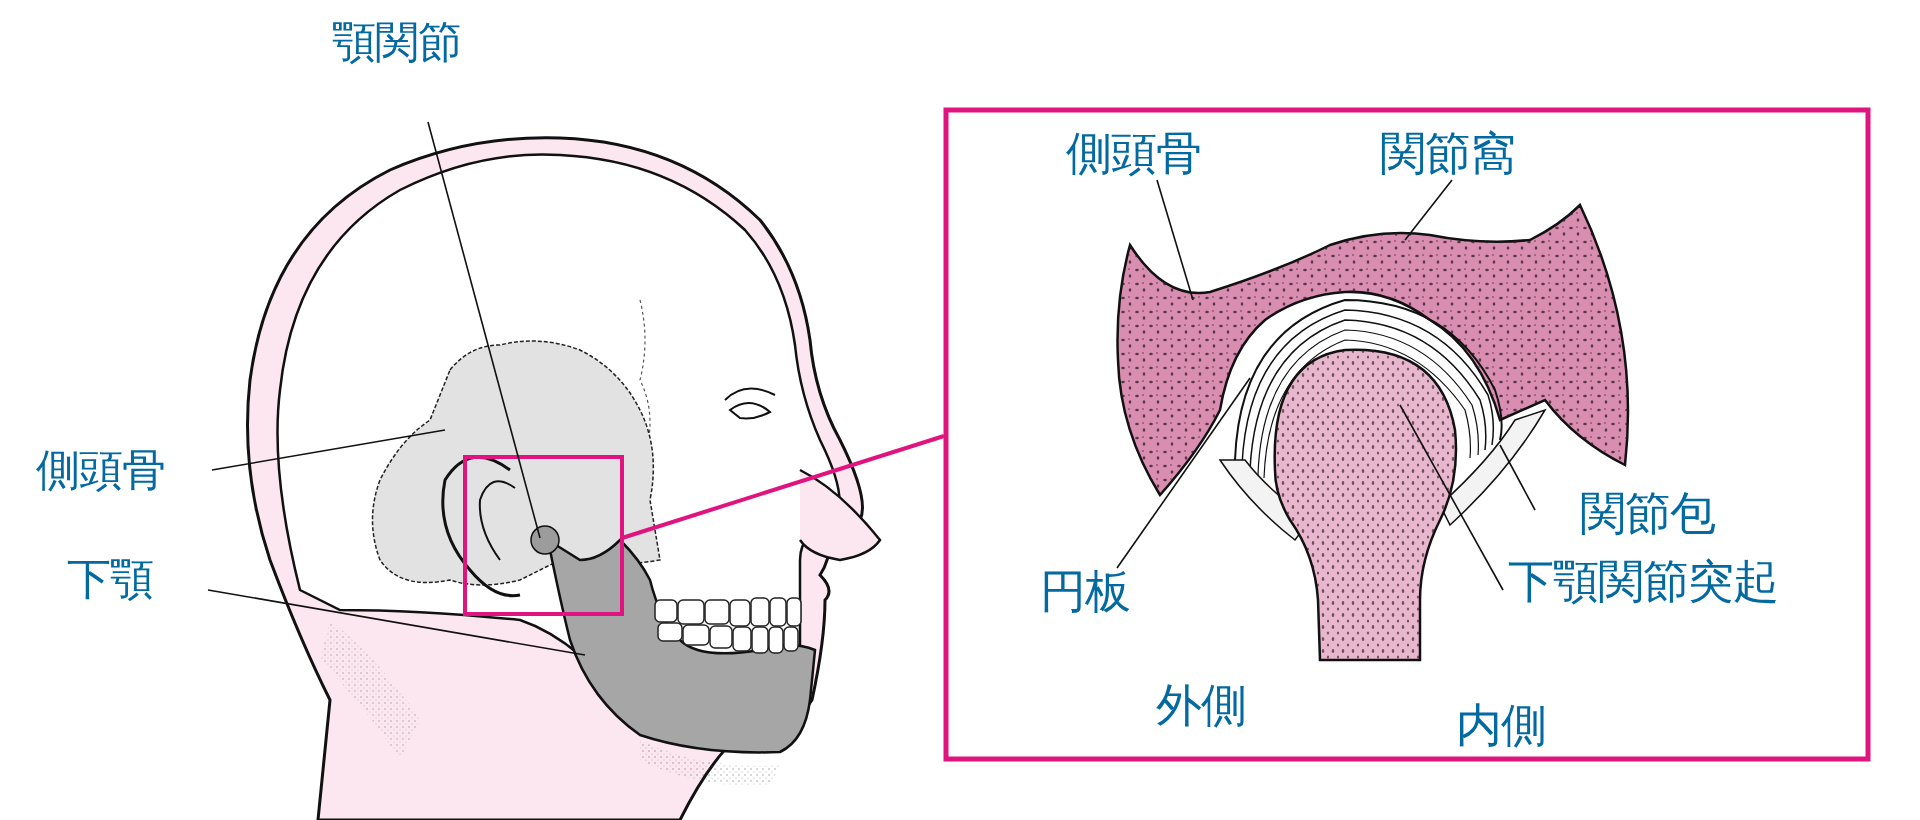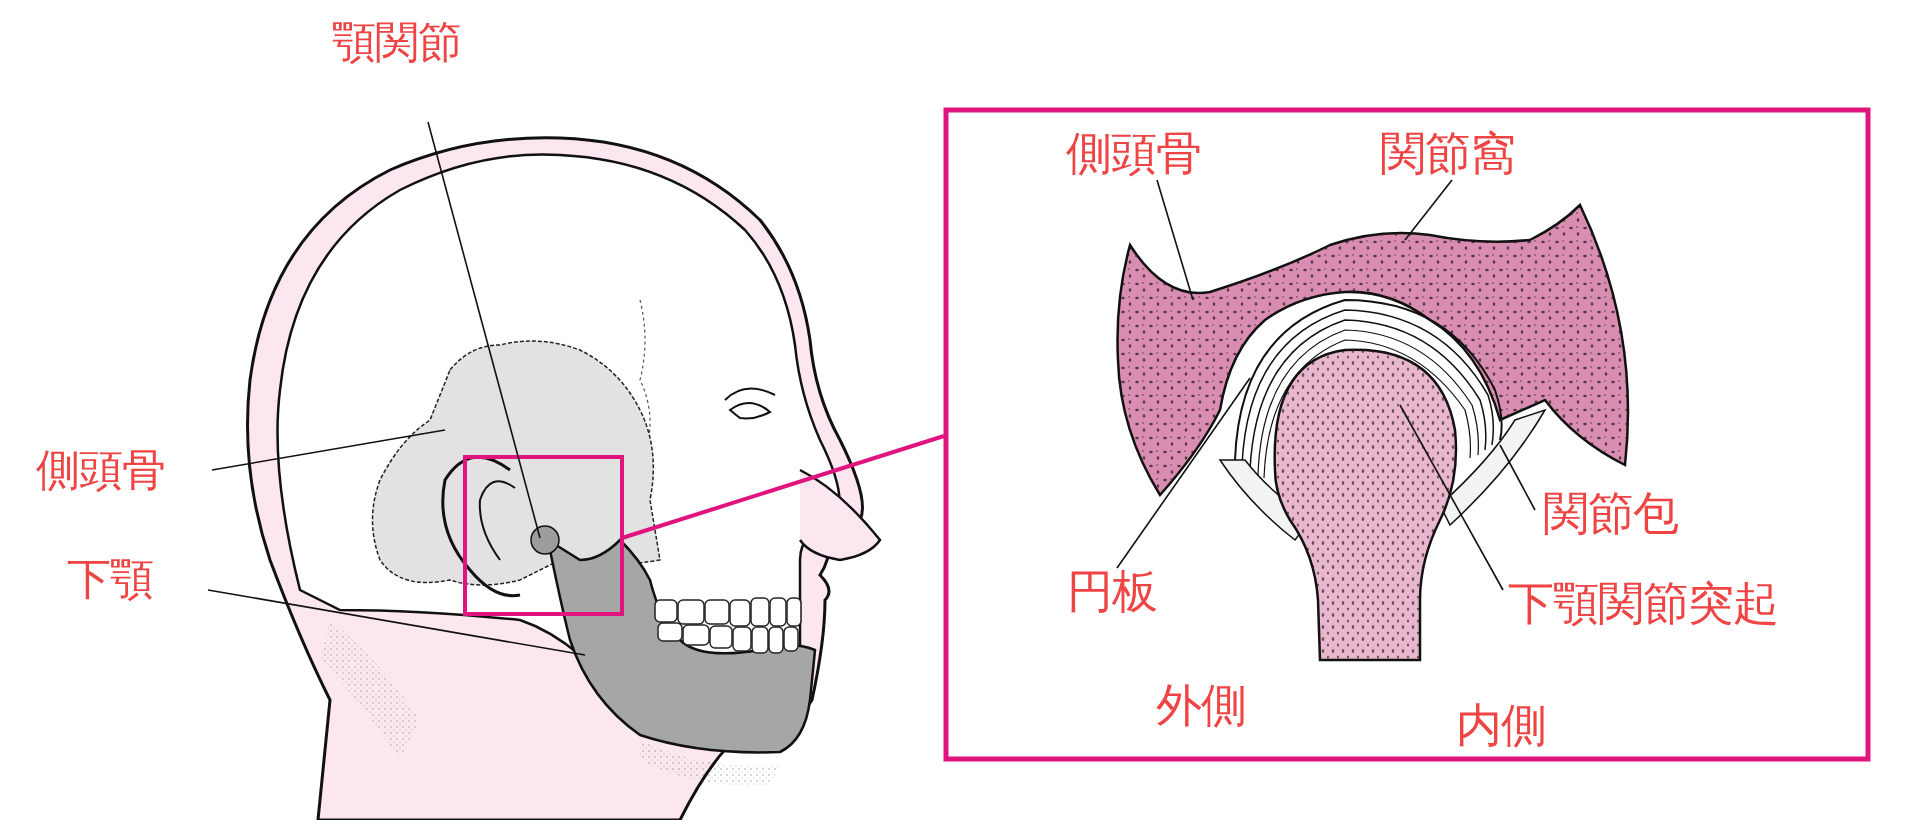--- a/index.html
+++ b/index.html
@@ -1,19 +1,19 @@
 <!DOCTYPE html>
 <html><head>
 <meta charset="utf-8">
 <style>
   html, body { margin: 0; padding: 0; background: #ffffff; }
   body { width: 1920px; height: 820px; position: relative; overflow: hidden;
          font-family: "DejaVu Sans", "Liberation Sans", sans-serif; color: #1a1a1a; }
   svg.art { position: absolute; left: 0; top: 0; width: 1920px; height: 820px; }
-  .label { position: absolute; font-size: 44px; line-height: 1; white-space: nowrap; color: #ef4444; letter-spacing: -1px; }
+  .label { position: absolute; font-size: 44px; line-height: 1; white-space: nowrap; color: #0369a1; letter-spacing: -1px; }
   .inset-label { font-size: 46px; }
 </style>
 </head>
 <body>
 
 <svg class="art" viewBox="0 0 1920 820" xmlns="http://www.w3.org/2000/svg">
   <defs>
     <pattern id="dots" width="14" height="14" patternUnits="userSpaceOnUse">
       <rect width="14" height="14" fill="none"></rect>
       <ellipse cx="3" cy="4" rx="1.8" ry="1.2" fill="#2a1a22"></ellipse>
@@ -109,17 +109,17 @@
   <line x1="1535" y1="510" x2="1500" y2="445" stroke="#111" stroke-width="1.6"></line>
   <line x1="1503" y1="590" x2="1400" y2="405" stroke="#111" stroke-width="1.6"></line>
 </svg>
 
 <div class="label" style="left:332px; top:20px;">顎関節</div>
 <div class="label" style="left:36px; top:448px;">側頭骨</div>
 <div class="label" style="left:67px; top:560px;font-family:Liberation Mono, monospace;">下顎</div>
 
 <div class="label inset-label" style="left:1066px; top:130px;">側頭骨</div>
 <div class="label inset-label" style="left:1360px; top:130px;margin-left:20px;">関節窩</div>
-<div class="label inset-label" style="left:1543px; top:490px;">関節包</div>
-<div class="label inset-label" style="left:1040px; top:568px;margin-left:27px;">円板</div>
-<div class="label inset-label" style="left:1508px; top:580px;">下顎関節突起</div>
+<div class="label inset-label" style="left:1580px; top:490px;">関節包</div>
+<div class="label inset-label" style="left:1040px; top:568px;">円板</div>
+<div class="label inset-label" style="left:1508px; top:558px;">下顎関節突起</div>
 <div class="label inset-label" style="left:1156px; top:682px;">外側</div>
 <div class="label inset-label" style="left:1456px; top:682px;margin-top:20px;">内側</div>
 
 </body></html>

